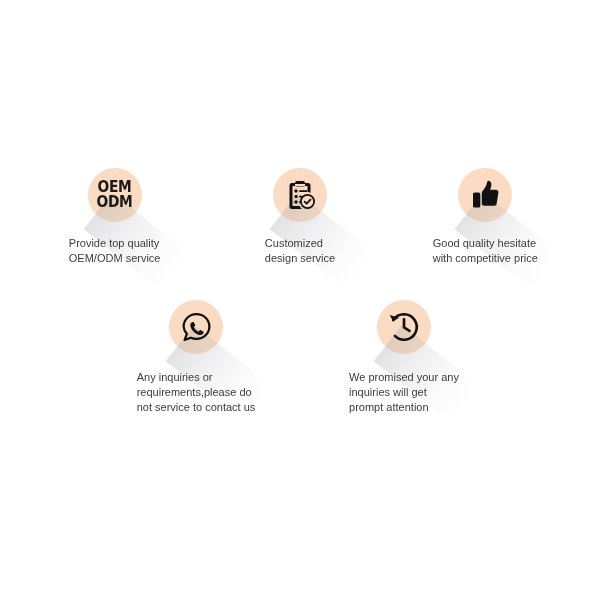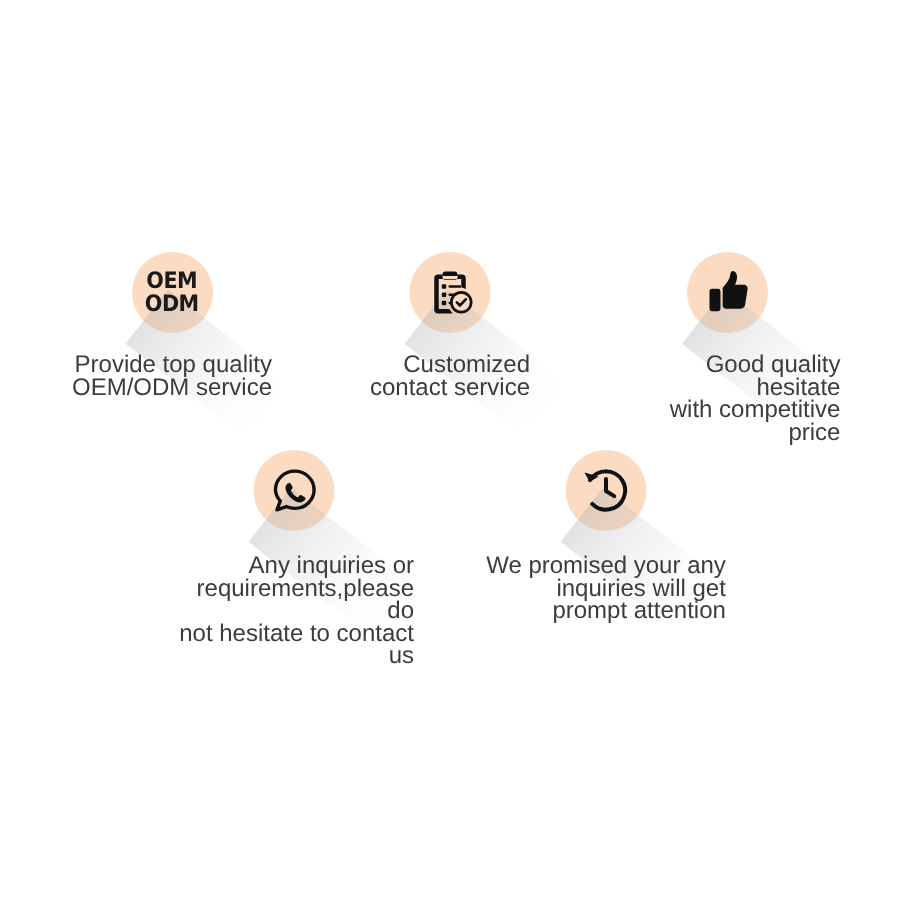--- a/index.html
+++ b/index.html
@@ -90,24 +90,24 @@
     line-height: 15px;
     letter-spacing: -0.4px;
     color: #1a1a1a;
     text-align: center;
     transform: scaleX(0.92);
   }
 
   
   .feature-caption {
     margin-top: 14px;
-    font-size: 16px;
+    font-size: 11px;
     line-height: 15px;
     color: #3c3c3c;
-    text-align: right;
+    text-align: left;
     white-space: pre-line;
     max-width: 150px;
     position: relative;
     z-index: 3;
   }
 
   .row-bottom .feature-caption {
     margin-top: 16px;
     max-width: 160px;
   }
@@ -142,21 +142,21 @@
             <rect x="30" y="33.4" width="14" height="3.4" rx="1.7"></rect>
             <rect x="21" y="43" width="6" height="6" rx="1.4"></rect>
             <rect x="30" y="44.4" width="8" height="3.4" rx="1.7"></rect>
             <circle cx="47" cy="45" r="15" fill="#111111"></circle>
             <circle cx="47" cy="45" r="11.4" fill="#fbdcc2"></circle>
             <path d="M41.2 45.2l4 4.1 7.8-8.2" stroke="#111111" stroke-width="3.6" fill="none" stroke-linecap="round" stroke-linejoin="round"></path>
           </g>
         </svg>
       </div>
       <div class="feature-caption">Customized
-contact service</div>
+design service</div>
     </div>
 
     <div class="feature-item">
       <div class="icon-badge">
         <svg width="32" height="32" viewBox="0 0 64 64">
           <g fill="#111111">
             <path d="M25 26.5c3-3.6 8.4-10.2 9.8-14.5 1.1-3.4 1-8.2 3.9-8.6 3-.4 5.6 2.6 6 6.6.4 4-1.1 8.5-2.6 11.6h11.6c3.2 0 5.6 2.6 5.1 5.6l-3.4 21.6c-.4 2.7-2.8 4.7-5.6 4.7H30.2c-2.6 0-4.6-1.9-4.6-4.3V26.5z"></path>
             <rect x="8" y="27" width="14.6" height="30" rx="3.2"></rect>
           </g>
         </svg>
@@ -173,21 +173,21 @@
 
     <div class="feature-item">
       <div class="icon-badge">
         <svg width="33" height="33" viewBox="0 0 64 64">
           <path d="M32 6c13.8 0 25 10.8 25 24.1S45.8 54.2 32 54.2c-3.9 0-7.6-.9-10.9-2.4L9 56l4.3-11.6A23.4 23.4 0 0 1 7 30.1C7 16.8 18.2 6 32 6z" fill="none" stroke="#111111" stroke-width="4.4" stroke-linejoin="round"></path>
           <path d="M24.6 21.2c.7-.2 1.5-.1 2 .8l2.5 4.4c.4.8.3 1.5-.3 2.2l-1.4 1.6c-.4.5-.5 1-.2 1.6a17.6 17.6 0 0 0 7.9 7.8c.7.3 1.3.2 1.8-.4l1.5-1.7c.6-.7 1.4-.8 2.2-.4l4.4 2.5c.9.5 1.1 1.4.8 2.2-1 2.6-3.9 4.7-6.8 4.6-2.6-.1-7.5-1.3-12.6-6.4-5-5-6.3-10-6.4-12.6-.1-2.9 2-5.8 4.6-6.2z" fill="#111111"></path>
         </svg>
       </div>
       <div class="feature-caption">Any inquiries or
 requirements,please do
-not hesitate to contact us</div>
+not service to contact us</div>
     </div>
 
     <div class="feature-item">
       <div class="icon-badge">
         <svg width="34" height="34" viewBox="0 0 64 64">
           <path d="M32 8a24 24 0 1 1-17.2 40.8" fill="none" stroke="#111111" stroke-width="5" stroke-linecap="round"></path>
           <path d="M32 8a24 24 0 0 0-20.2 11" fill="none" stroke="#111111" stroke-width="5" stroke-linecap="round"></path>
           <path d="M5 9.5 11.4 21.2 22.8 14.4z" fill="#111111"></path>
           <path d="M32 17.5v15.2l10.4 6.4" fill="none" stroke="#111111" stroke-width="5" stroke-linecap="round" stroke-linejoin="round"></path>
         </svg>

